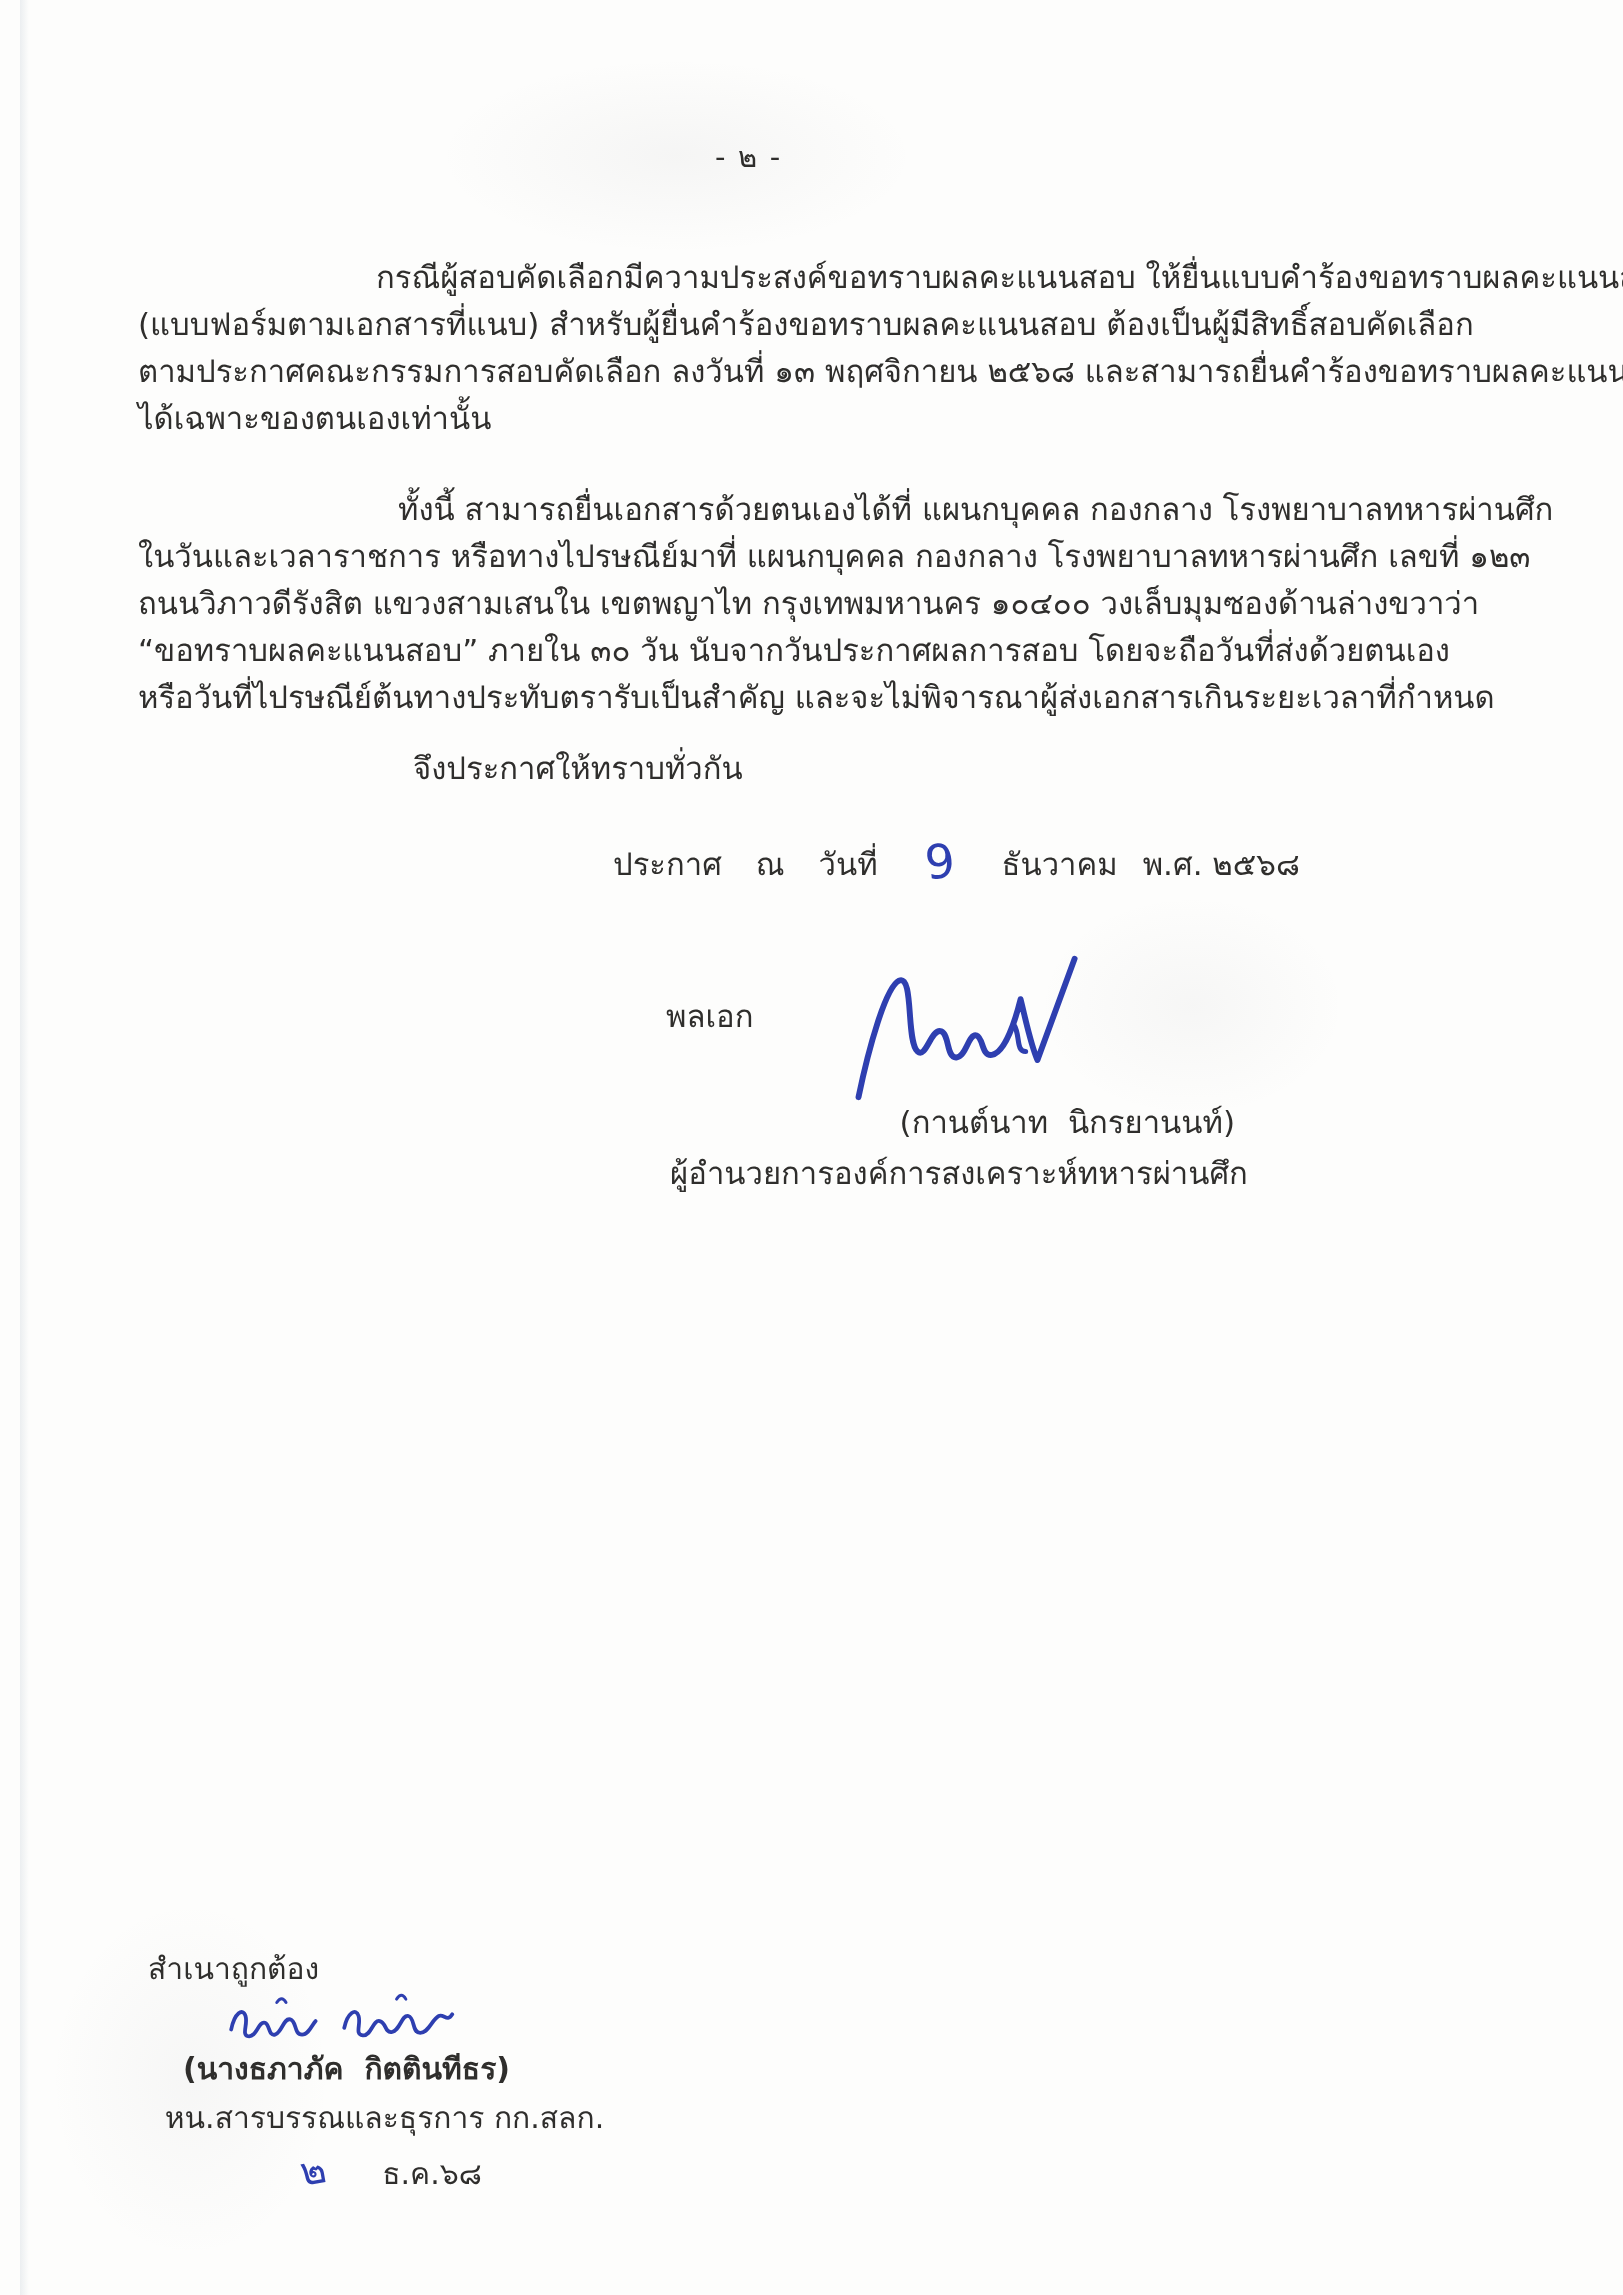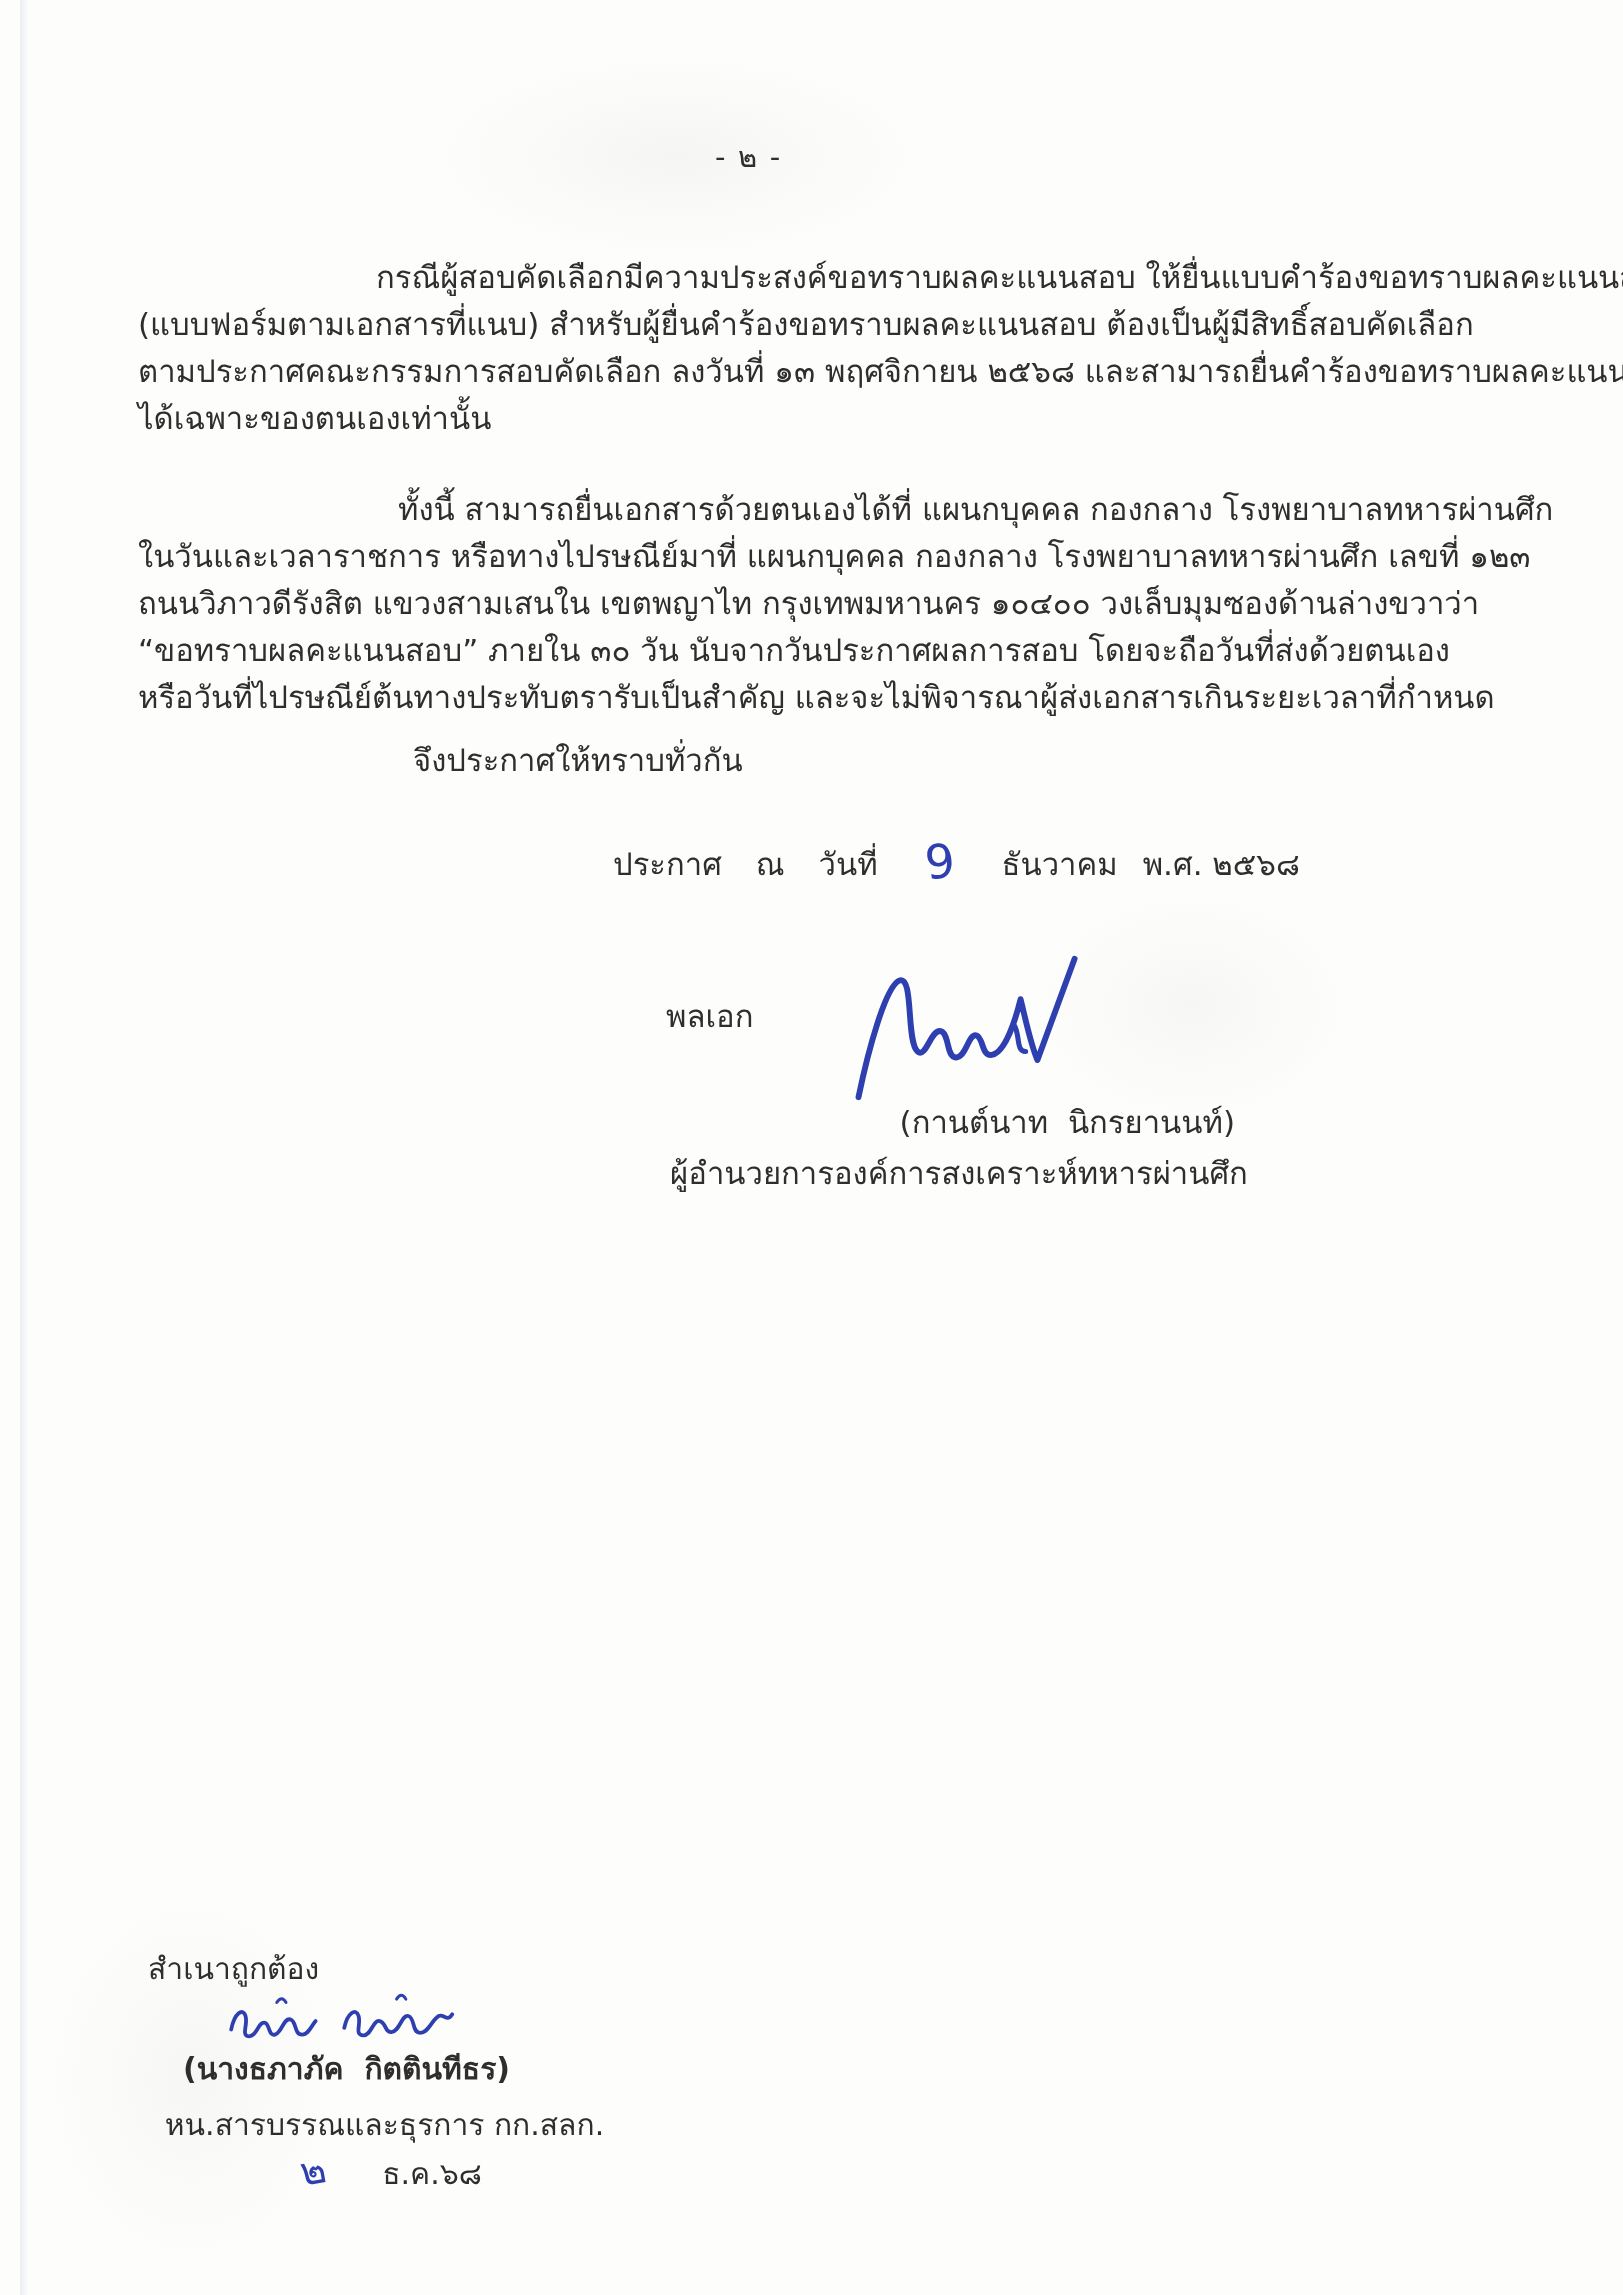--- a/index.html
+++ b/index.html
@@ -30,21 +30,21 @@
     text-align:center;font-size:29px;letter-spacing:1.7px;
   }
   .body-text{
     position:absolute;left:138px;top:254px;width:1363px;
     font-size:31px;
   }
   .ln{height:47px;line-height:47px;white-space:pre;}
   .ln.indent-a{padding-left:238px;}
   .ln.indent-b{padding-left:260px;}
   .ln.para-gap{margin-top:44px;}
-  .ln.closing{margin-top:16px;padding-left:275px;}
+  .ln.closing{margin-top:24px;padding-left:275px;}
 
   .issue-line{
     position:absolute;left:613px;top:839px;
     display:flex;align-items:baseline;
     font-size:31px;white-space:pre;
   }
   .issue-line .w{display:inline-block;}
   .gap40{margin-left:34px;} .gap55{margin-left:47px;} .gap30{margin-left:25px;}
   .handwritten-day{
     color:var(--ink-blue,#2e3fb0);
@@ -61,21 +61,21 @@
   }
   .signatory-title{
     position:absolute;left:621px;top:1148px;width:676px;
     text-align:center;font-size:31px;
   }
 
   .cert-block{position:absolute;left:148px;top:1945px;width:473px;font-size:30px;}
   .cert-heading{position:absolute;left:0;top:0;width:389px;text-align:left;}
   .cert-signature{position:absolute;left:76px;top:44px;}
   .cert-name{position:absolute;left:0;top:100px;width:397px;text-align:center;white-space:pre;font-weight:bold;}
-  .cert-title{position:absolute;left:0;top:149px;width:473px;text-align:center;margin-top:7px;}
+  .cert-title{position:absolute;left:0;top:149px;width:473px;text-align:center;}
   .cert-date-row{position:absolute;left:0;top:194px;width:473px;}
   .cert-hand-day{
     display:inline-block;margin-left:152px;
     color:var(--ink-blue,#2e3fb0);font-size:39px;
     transform:rotate(-10deg);
   }
   .cert-date{display:inline-block;margin-left:47px;font-size:30px;}
 
   svg .ink{stroke:var(--ink-blue,#2e3fb0);fill:none;stroke-linecap:round;stroke-linejoin:round;}
 </style>

